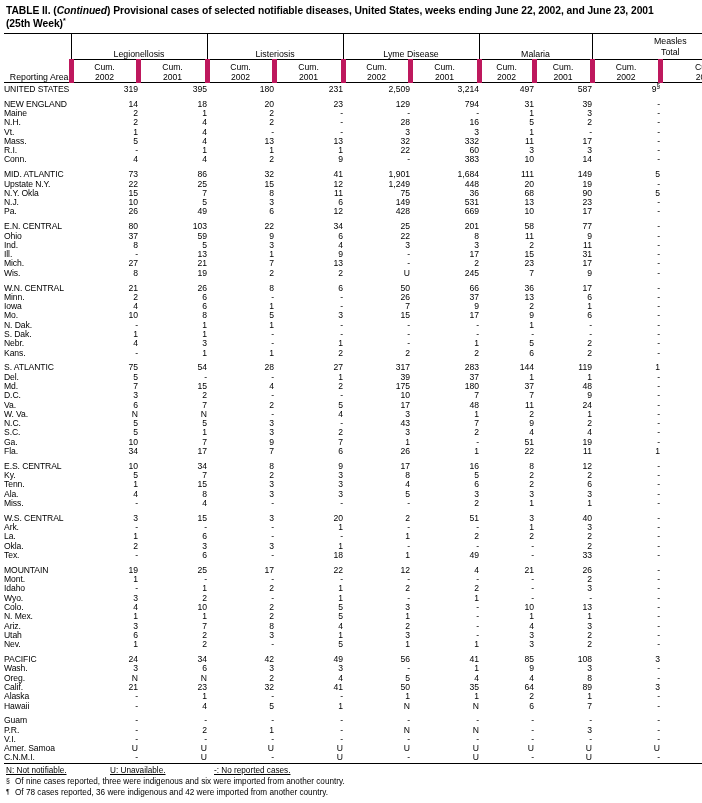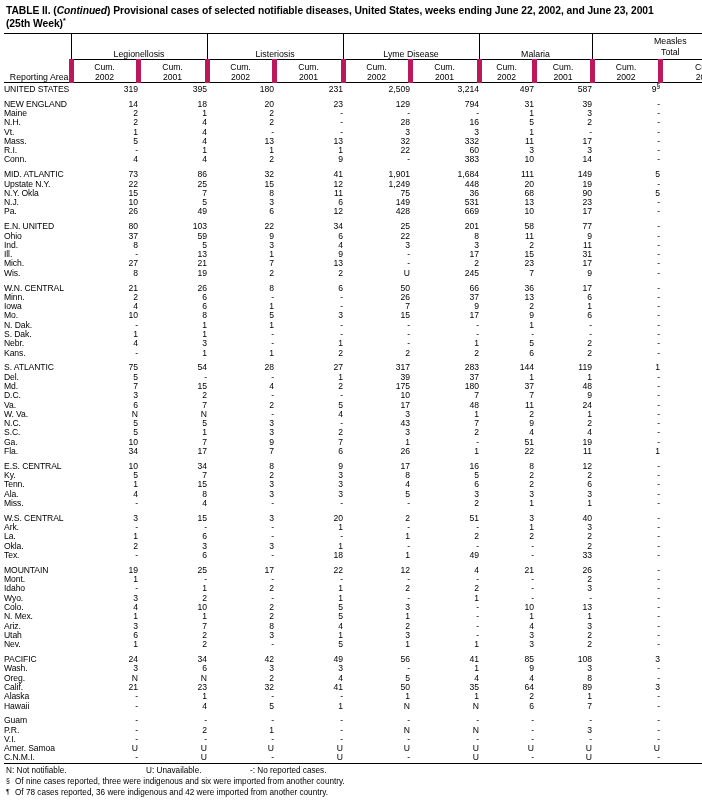--- a/index.html
+++ b/index.html
@@ -116,23 +116,23 @@
     line-height: 0;
   }
 
   
   .footnotes {
     margin-top: 2px;
     font-size: 8.2px;
     line-height: 10.2px;
     padding-left: 2px;
   }
-  .fn-key span { display: inline-block; }
+  .fn-key span { display: inline-block; text-decoration: underline; }
   .fn-key .k1 { width: 104px; }
-  .fn-key .k2 { width: 104px; margin-left: 36px; }
+  .fn-key .k2 { width: 104px; }
   .fn-line { white-space: nowrap; }
   .fn-mark {
     display: inline-block;
     width: 9px;
     font-size: 8.2px;
   }
   .fn-mark.star { font-size: 9.5px; }
   .fn-mark.sq { font-size: 7px; vertical-align: 1px; }
 </style>
 </head>
@@ -355,21 +355,21 @@
           <td class="num">669</td>
           <td class="num">10</td>
           <td class="num">17</td>
           <td class="num">-</td>
           <td class="num">3</td>
         </tr>
         <tr class="spacer">
           <td colspan="11">&nbsp;</td>
         </tr>
         <tr class="row">
-          <td class="area">E.N. UNITED</td>
+          <td class="area">E.N. CENTRAL</td>
           <td class="num">80</td>
           <td class="num">103</td>
           <td class="num">22</td>
           <td class="num">34</td>
           <td class="num">25</td>
           <td class="num">201</td>
           <td class="num">58</td>
           <td class="num">77</td>
           <td class="num">-</td>
           <td class="num">10</td>

